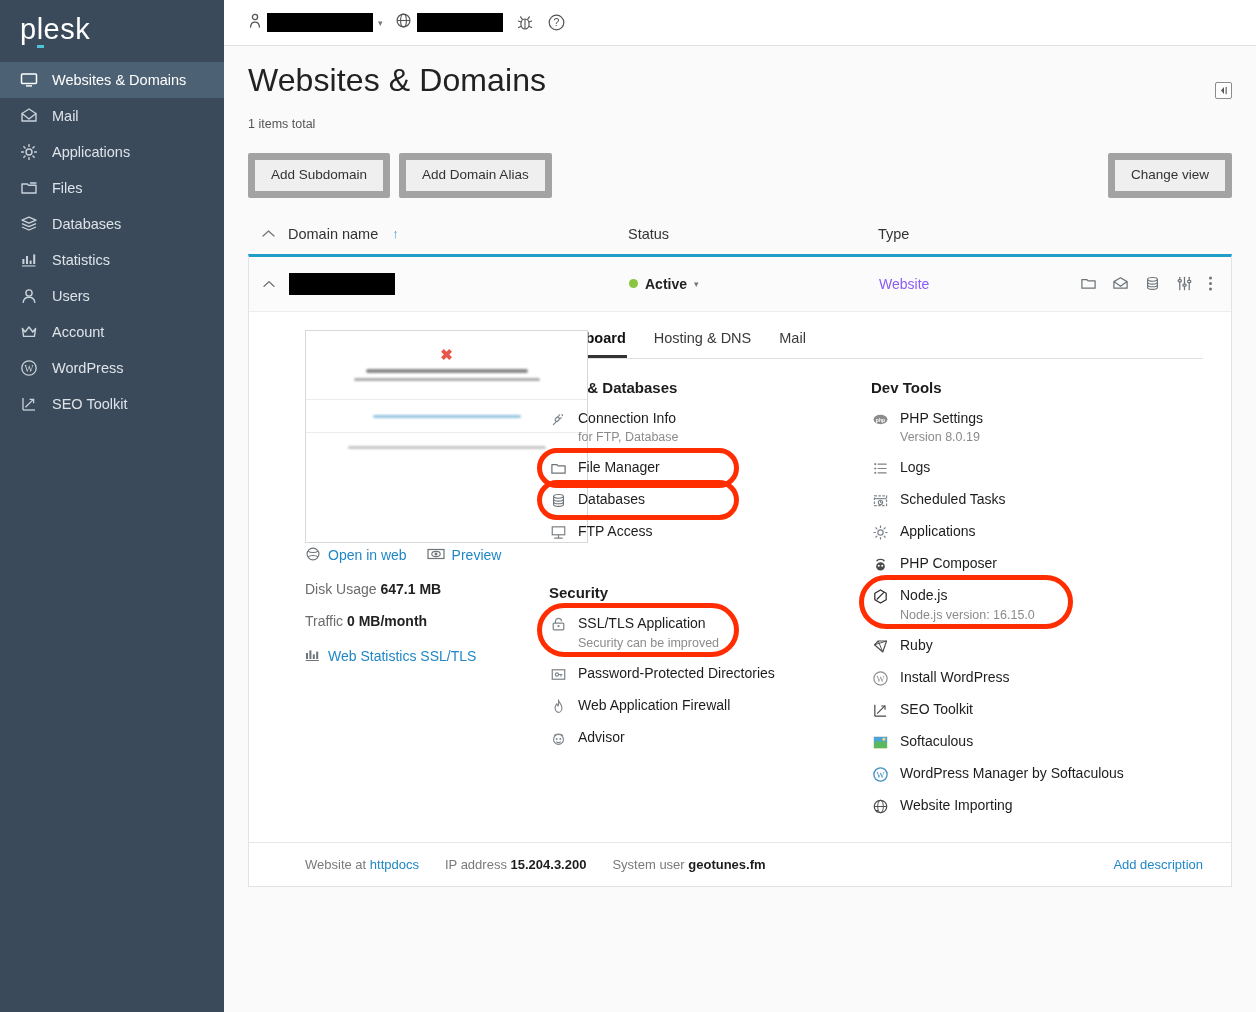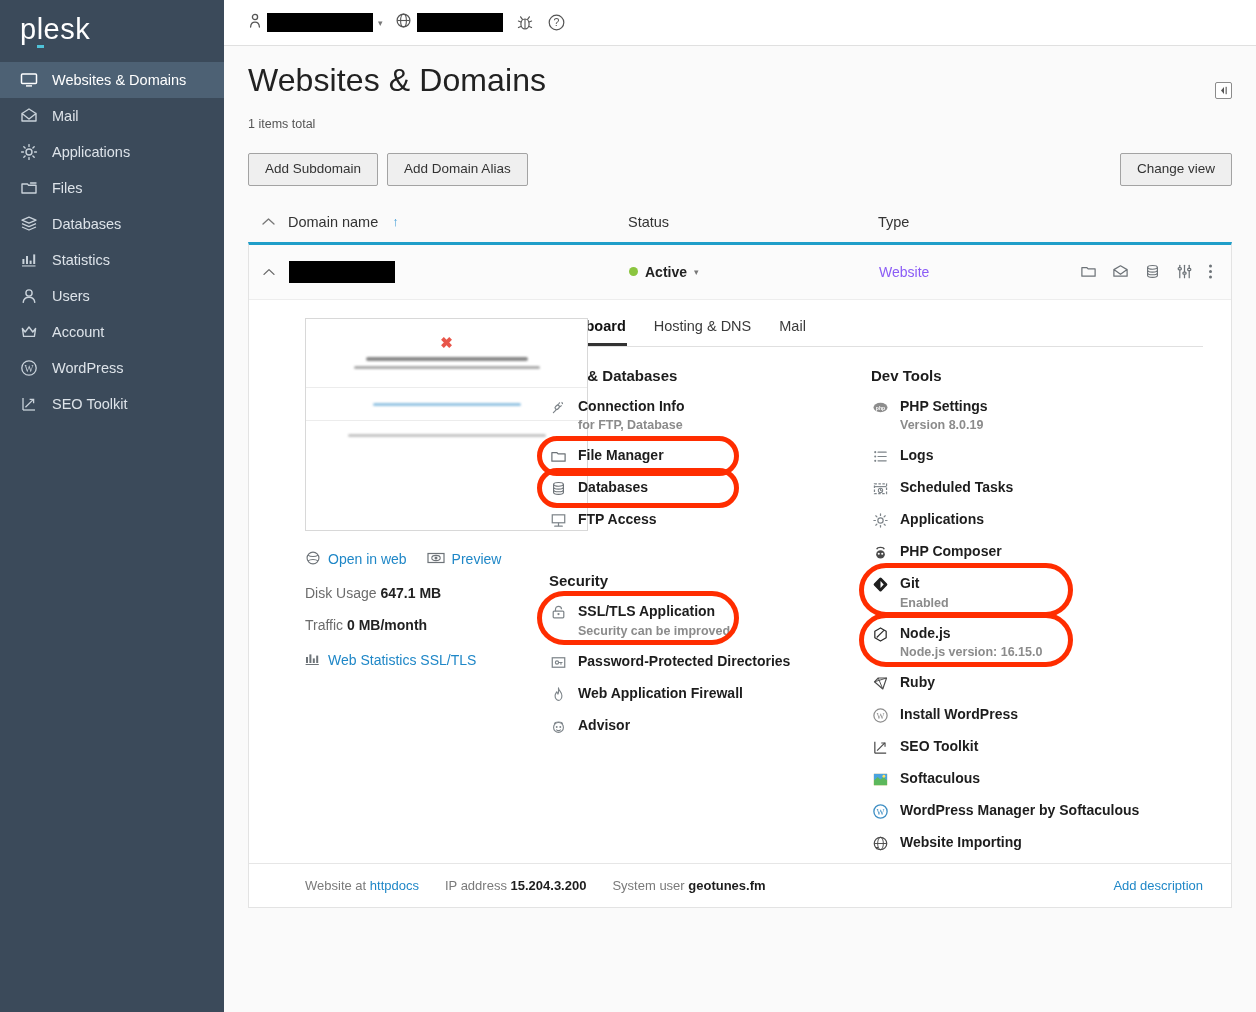--- a/index.html
+++ b/index.html
@@ -75,21 +75,21 @@
   .page-title { font-size:32px; font-weight:400; color:#222; margin:0; letter-spacing:0.1px; }
   .collapse-btn {
     width:17px; height:17px; border:1px solid #8b8b8b; border-radius:2px;
     display:flex; align-items:center; justify-content:center; margin-top:20px; cursor:pointer; background:#fff;
   }
 
   .items-total { font-size:12.5px; color:#555; margin-top:18px; }
 
   .toolbar { display:flex; align-items:center; margin-top:22px; }
   .btn {
-    background:#efefef; border:1px solid #a3a3a3; color:#333;
+    background:#efefef; border:7px solid #a3a3a3; color:#333;
     font-size:13.5px; padding:8px 16px; cursor:pointer;
     font-family:"Liberation Sans", sans-serif; border-radius:2px; line-height:1.1;
   }
   .btn + .btn { margin-left:9px; }
   .toolbar-spacer { flex:1 1 auto; }
 
   .list-head {
     display:flex; align-items:center; margin-top:28px; padding-bottom:12px;
     font-size:14.5px; color:#333;
   }
@@ -126,21 +126,21 @@
     width:283px; height:213px; border:1px solid #d8d8d8; background:#fff;
     overflow:hidden; position:relative;
   }
   .thumb-inner { padding-top:16px; text-align:center; }
   .thumb-x { color:#e8564a; font-size:15px; font-weight:bold; line-height:1; }
   .blurline { background:#6f6f6f; height:4px; margin:7px auto 0 auto; border-radius:2px; filter:blur(1.1px); opacity:.82; }
   .blurline.sub { background:#9a9a9a; height:3px; margin-top:5px; filter:blur(1.2px); }
   .blurline.link { background:#7fb8dd; height:3px; filter:blur(1.2px); }
   .thumb-hr { border-top:1px solid #ececec; margin-top:18px; }
 
-  .links-row { display:flex; align-items:center; gap:20px; margin-top:19px;text-align:right; }
+  .links-row { display:flex; align-items:center; gap:20px; margin-top:3px;text-align:right; }
   .lnk { display:inline-flex; align-items:center; gap:7px; color:#1f87c7; font-size:14px; cursor:pointer; }
   .stat-line { margin-top:16px; font-size:14px; color:#6c6c6c; }
   .stat-line b { color:#222; font-weight:bold; }
   .webstats { display:inline-flex; align-items:center; gap:7px; margin-top:18px; color:#1f87c7; font-size:14px; cursor:pointer; }
 
   .right-pane { flex:1 1 auto; padding-right:28px; }
   .tabs { display:flex; gap:26px; border-bottom:1px solid #e0e0e0; }
   .tab {
     font-size:14.5px; color:#3a3a3a; padding:0 1px 9px 1px; cursor:pointer;
   }
@@ -151,32 +151,32 @@
   .col-right { flex:1 1 auto; padding-left:12px; }
 
   .sec-title { font-size:15px; font-weight:bold; color:#1c1c1c; margin:0 0 7px 0; }
   .sec-title.spaced { margin-top:36px; }
 
   .tool {
     display:flex; align-items:flex-start; gap:11px;
     padding:7px 0 7px 0; position:relative; cursor:pointer;
   }
   .tool-ico { width:18px; flex:0 0 18px; display:flex; justify-content:center; padding-top:1px; }
-  .tool-txt { display:flex; flex-direction:column;font-weight:bold; }
+  .tool-txt { display:flex; flex-direction:column; }
   .tool-label { font-size:14px; color:#1d1d1d; line-height:1.25; }
   .tool-sub { font-size:12.5px; color:#8b8b8b; margin-top:3px; line-height:1.2; }
 
   
   .marker {
     position:absolute; border:5px solid #ff2d00; border-radius:40px;
     pointer-events:none; box-sizing:border-box;
   }
 
   .card-foot {
-    margin:4px 0 0 0; border-top:1px solid #e6e6e6;
+    margin:20px 0 0 0; border-top:1px solid #e6e6e6;
     display:flex; align-items:center; padding:14px 28px 14px 56px;
     font-size:13px; color:#7a7a7a; gap:26px;
   }
   .card-foot b { color:#1d1d1d; font-weight:bold; }
   .card-foot .a { color:#1f87c7; cursor:pointer; }
   .foot-spacer { flex:1 1 auto; }
 </style>
 </head>
 <body>
 
@@ -725,33 +725,20 @@
                         <path d="M5 5.6 C6 3 12 3 13 5.6" fill="none" stroke="#4a4a4a" stroke-width="1.4"></path>
                         <circle cx="7.2" cy="10.4" r="1.1" fill="#fff"></circle>
                         <circle cx="10.8" cy="10.4" r="1.1" fill="#fff"></circle>
                       </svg>
                   </span>
                   <span class="tool-txt">
                     <span class="tool-label">PHP Composer</span>
                   </span>
                 </div>
 
-                <div class="tool">
-                  <span class="marker" style="left:-12px; top:-5px; width:214px; height:54px;"></span>
-                  <span class="tool-ico">
-                    <svg width="17" height="17" viewBox="0 0 18 18">
-                        <rect x="3.4" y="3.4" width="11.2" height="11.2" rx="1.6" transform="rotate(45 9 9)" fill="#1f1f1f"></rect>
-                        <path d="M9 5.2 L9 12.8 L12.4 9 Z" fill="#fff"></path>
-                      </svg>
-                  </span>
-                  <span class="tool-txt">
-                    <span class="tool-label">Git</span>
-                    <span class="tool-sub">Enabled</span>
-                  </span>
-                </div>
 
                 <div class="tool">
                   <span class="marker" style="left:-12px; top:-5px; width:214px; height:54px;"></span>
                   <span class="tool-ico">
                     <svg width="17" height="17" viewBox="0 0 18 18">
                         <path d="M9 2.1 L15 5.6 L15 12.4 L9 15.9 L3 12.4 L3 5.6 Z" fill="none" stroke="#2a2a2a" stroke-width="1.3" stroke-linejoin="round"></path>
                         <path d="M5 12.2 L12.6 4.6" stroke="#2a2a2a" stroke-width="1.2"></path>
                       </svg>
                   </span>
                   <span class="tool-txt">

